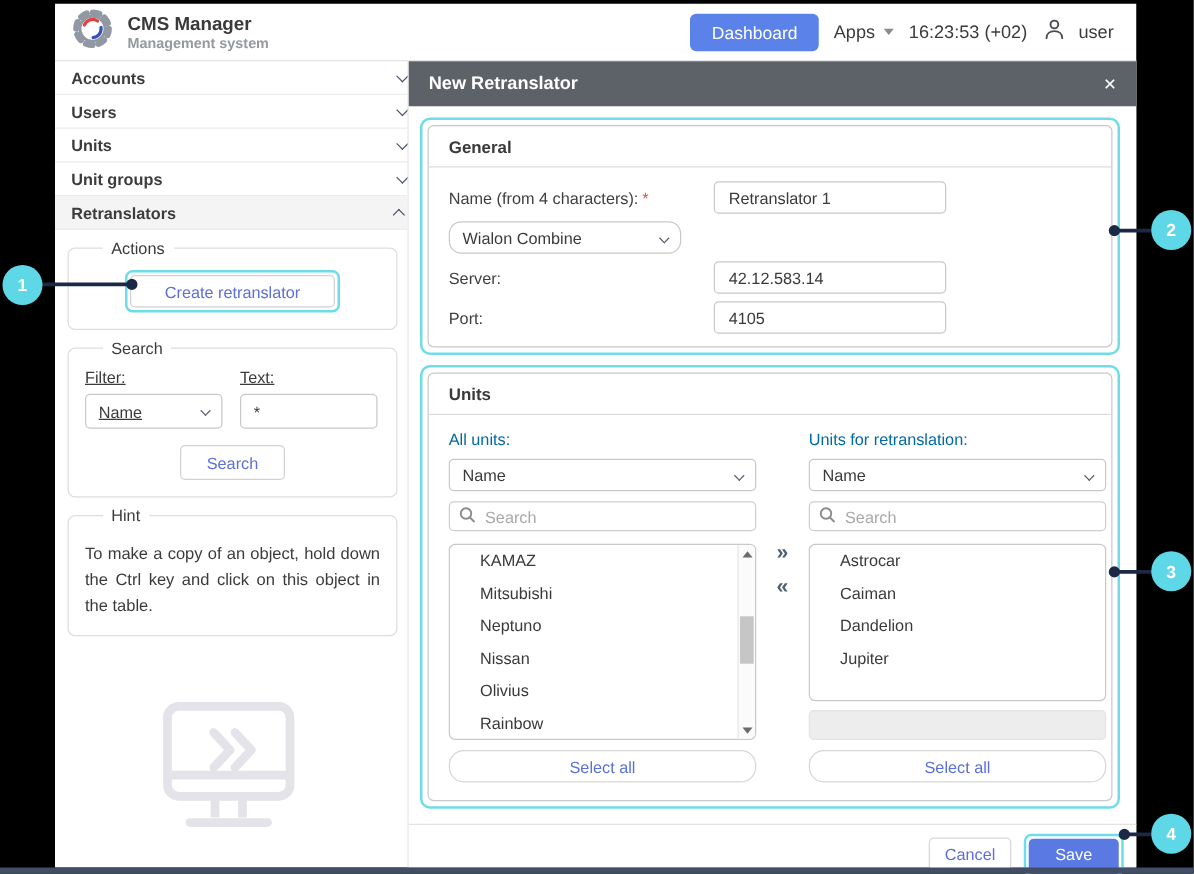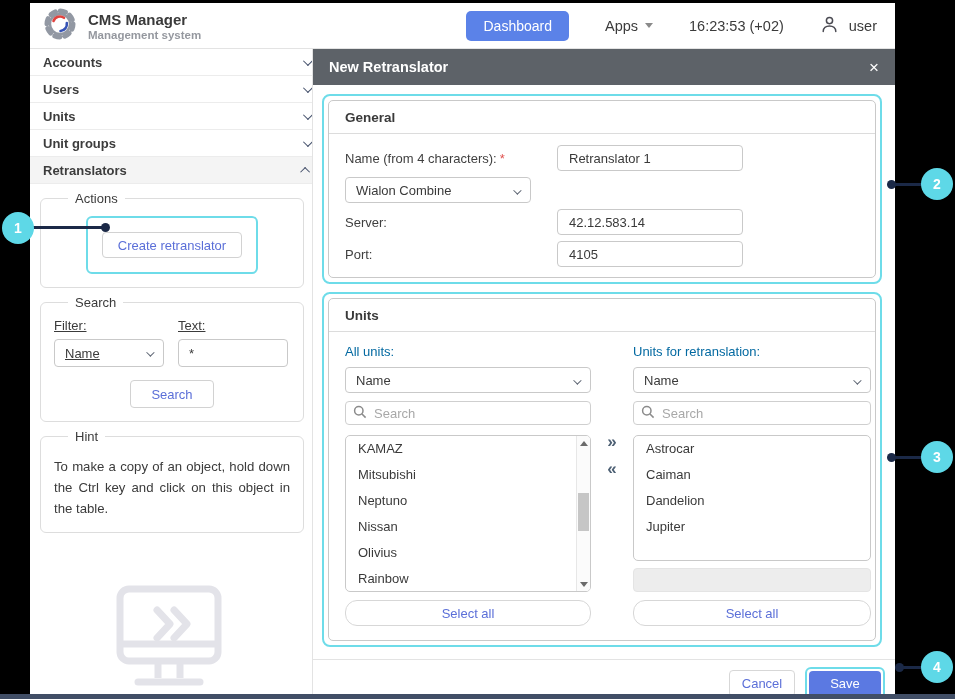--- a/index.html
+++ b/index.html
@@ -7,51 +7,51 @@
   body {
     position: relative;
     background: #000;
     font-family: "Liberation Sans", sans-serif;
     overflow: hidden;
     color: #3b3b3b;
   }
   .bottom-strip { position:absolute; left:0; right:0; bottom:0; height:5px; background:#414e66; z-index:5; }
 
   .app {
-    position:absolute; left:30px; top:3px; width:865px; height:691px;
+    position:absolute; left:44px; top:3px; width:865px; height:691px;
     background:#fff; display:flex; flex-direction:column; z-index:1;
   }
 
   
   .topbar { height:46px; display:flex; align-items:center; padding:0 18px 0 12px; border-bottom:1px solid #e3e3e3; flex:none; }
   .brand { display:flex; align-items:center; gap:10px; }
   .brand-text .t1 { font-size:15px; font-weight:700; color:#3a3a3a; }
   .brand-text .t2 { font-size:11.5px; font-weight:700; color:#95989f; margin-top:1px; }
-  .topbar-right { margin-left:auto; display:flex; align-items:center; gap:36px; }
+  .topbar-right { margin-left:auto; display:flex; align-items:center; gap:12px; }
   .btn-dashboard { background:#5b82e8; color:#fff; border:none; border-radius:5px; font-size:14px; padding:7px 17px; font-family:inherit; cursor:pointer; }
   .apps-menu { display:flex; align-items:center; gap:7px; font-size:14.5px; color:#3b3b3b; cursor:pointer; }
   .caret-down { width:0; height:0; border-left:4px solid transparent; border-right:4px solid transparent; border-top:5px solid #8a8a8a; }
   .clock { font-size:14.5px; color:#3b3b3b; }
   .user-group { display:flex; align-items:center; gap:10px; font-size:14.5px; }
 
   
   .content { flex:1; display:flex; min-height:0; }
 
   
   .sidebar { width:283px; flex:none; border-right:1px solid #e3e3e3; display:flex; flex-direction:column; overflow:hidden; }
   .nav-item { height:27px; flex:none; display:flex; align-items:center; justify-content:space-between; padding:0 2px 0 13px; border-bottom:1px solid #ececec; font-size:13px; font-weight:700; color:#3c3c3c; cursor:pointer; }
   .nav-item.active { background:#f4f4f4; }
   .chev { width:7px; height:7px; border-right:1.7px solid #44506b; border-bottom:1.7px solid #44506b; display:inline-block; }
   .chev.down { transform:rotate(45deg) translateY(-2px); }
   .chev.up { transform:rotate(225deg) translateY(-2px); }
 
   fieldset { margin:7px 8px 0 10px; border:1px solid #ddd; border-radius:6px; padding:8px 13px 13px; }
   legend { font-size:13px; font-weight:400; color:#3b3b3b; padding:0 7px; margin-left:14px; }
 
-  .hl-box { border:2px solid #6edce9; border-radius:6px; padding:14px; }
+  .hl-box { border:2px solid #6edce9; border-radius:6px; padding:2px; }
   .actions-hl { width:172px; margin:2px auto 0; }
   .btn-ghost { width:100%; height:26px; background:#fff; border:1px solid #d2d2d2; border-radius:4px; color:#5b6fd8; font-size:13px; font-family:inherit; cursor:pointer; }
 
   .search-grid { display:flex; gap:14px; }
   .search-col { width:110px;text-decoration:underline; }
   .field-label { font-size:13px; color:#3b3b3b; margin-bottom:6px; }
   .fake-select { position:relative; height:28px; border:1px solid #c9c9c9; border-radius:4px; background:#fff; display:flex; align-items:center; padding:0 24px 0 10px; font-size:13px; color:#3a3a3a; cursor:pointer; }
   .fake-select .chev { position:absolute; right:11px; top:11px; width:6px; height:6px; border-color:#5a6270; }
   .text-input { width:100%; height:28px; border:1px solid #c9c9c9; border-radius:4px; padding:0 10px; font-size:13px; color:#3a3a3a; font-family:inherit; }
   .btn-search { display:block; width:84px; height:28px; margin:13px auto 0; background:#fff; border:1px solid #d2d2d2; border-radius:4px; color:#5b6fd8; font-size:13px; font-family:inherit; cursor:pointer; }
@@ -70,36 +70,36 @@
   .section { border:2px solid #6edce9; border-radius:8px; padding:4px; background:#fff; }
   .section + .section { margin-top:8px; }
   .card { border:1px solid #c9c9c9; border-radius:5px; background:#fff; overflow:hidden; }
   .card-title { padding:9px 16px 8px; border-bottom:1px solid #dcdcdc; font-weight:700; font-size:13.5px; color:#3a3a3a; }
 
   .general-content { padding:11px 16px 10px; }
   .form-row { display:flex; align-items:center; height:26px; margin-bottom:6px; }
   .form-row:last-child { margin-bottom:0; }
   .form-label { width:212px; flex:none; font-size:13px; color:#3f3f3f; }
   .req { color:#e0524f; margin-left:3px; }
-  .ctl { width:186px; }
+  .ctl { width:186px;border-radius:10px; }
   .ctl-input { width:186px; height:26px; border:1px solid #c9c9c9; border-radius:4px; padding:0 11px; font-size:13px; color:#3a3a3a; font-family:inherit; }
   .ctl-select { height:26px; }
 
   .units-cols { display:flex; padding:12px 16px 14px; }
   .ucol-left { width:246px; flex:none; }
   .ucol-mid { width:42px; flex:none; display:flex; flex-direction:column; align-items:center; justify-content:center; gap:10px; padding-bottom:60px; }
   .ucol-right { width:238px; flex:none; }
   .ucol-label { font-size:13px; color:#0369a1; margin-bottom:8px; }
   .ucol .fake-select { height:26px; }
   .search-box { position:relative; margin-top:8px; }
   .search-box input { width:100%; height:24px; border:1px solid #cfcfcf; border-radius:4px; padding:0 8px 0 28px; font-size:13px; color:#3a3a3a; font-family:inherit; }
   .search-box input::placeholder { color:#a8a8a8; }
   .mag-icon { position:absolute; left:8px; top:4px; }
 
-  .ulist { position:relative; margin-top:10px; border:1px solid #c9c9c9; border-radius:5px; overflow:hidden; background:#fff; }
+  .ulist { position:relative; margin-top:10px; border:1px solid #c9c9c9; border-radius:5px; overflow:hidden; background:#fff;padding-left:12px; }
   .ulist-left { height:157px; }
   .ulist-right { height:126px; }
   .uitem { padding:5px 12px 6px; font-size:13px; color:#3a3a3a; cursor:pointer; }
 
   .scrollbar { position:absolute; top:0; right:0; bottom:0; width:14px; border-left:1px solid #e7e7e7; background:#fbfbfb; display:flex; flex-direction:column; }
   .sb-btn { height:14px; flex:none; display:flex; align-items:center; justify-content:center; cursor:pointer; }
   .tri-up { width:0; height:0; border-left:4px solid transparent; border-right:4px solid transparent; border-bottom:5px solid #6b6b6b; }
   .tri-down { width:0; height:0; border-left:4px solid transparent; border-right:4px solid transparent; border-top:5px solid #6b6b6b; }
   .sb-track { flex:1; position:relative; }
   .sb-thumb { position:absolute; left:1px; right:1px; top:34%; height:30%; background:#c6c6c6; cursor:pointer; }

